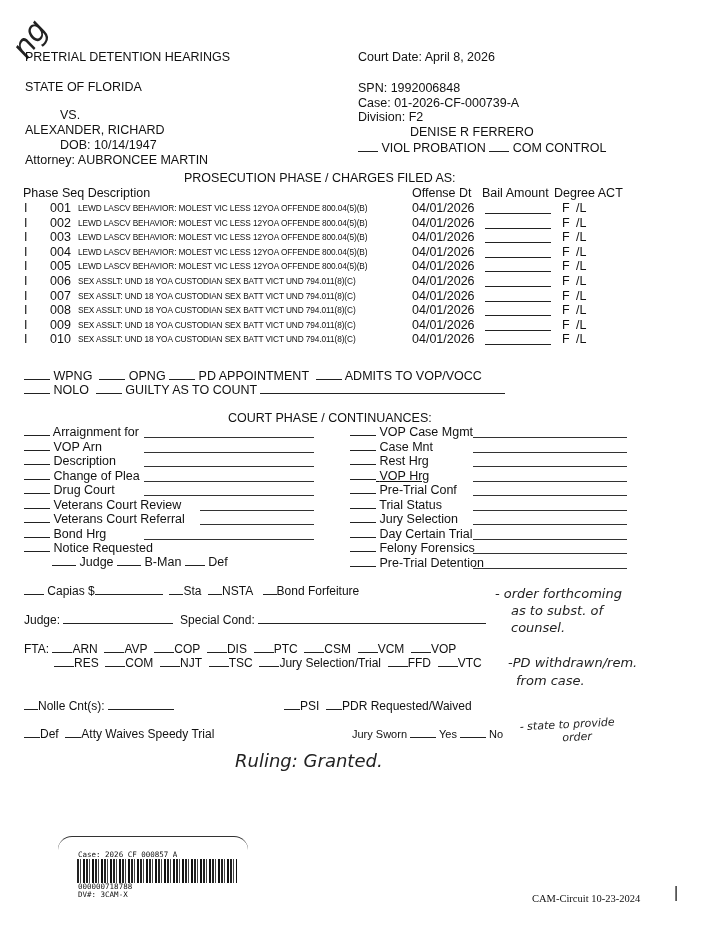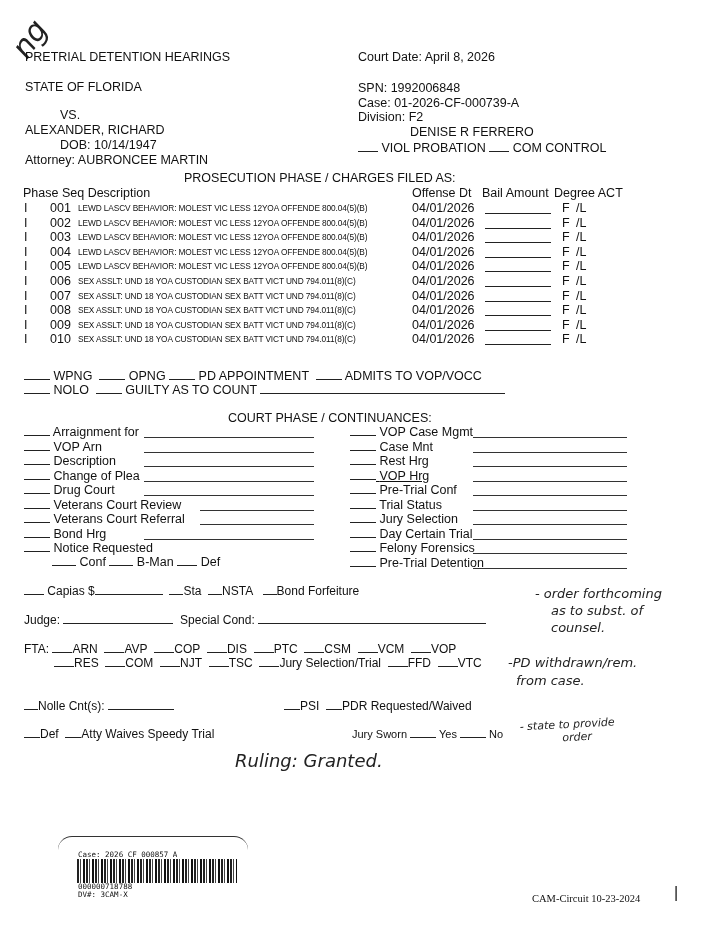--- a/index.html
+++ b/index.html
@@ -192,21 +192,21 @@
     <div class="line" style="left: 473px; width: 154px; top: 524px;"></div>
     <div class="abs" style="left: 350px; top: 526.5px;"><span class="blank" style="width: 26px;"></span> <span>Day Certain Trial</span></div>
     <div class="line" style="left: 473px; width: 154px; top: 538.5px;"></div>
     <div class="abs" style="left: 350px; top: 541px;"><span class="blank" style="width: 26px;"></span> <span>Felony Forensics</span></div>
     <div class="line" style="left: 473px; width: 154px; top: 553px;"></div>
     <div class="abs" style="left: 350px; top: 555.5px;"><span class="blank" style="width: 26px;"></span> <span>Pre-Trial Detention</span></div>
     <div class="line" style="left: 473px; width: 154px; top: 567.5px;"></div>
   </div>
 <div class="abs" style="left:52px;top:555px;">
   <span class="blank" style="width:24px;"></span>
-  <span>Conf</span>
+  <span>Judge</span>
   <span class="blank" style="width:24px;"></span>
   <span>B-Man</span>
   <span class="blank" style="width:20px;"></span>
   <span>Def</span>
 </div>
 
 <div class="abs" style="left:24px;top:584px;font-size:12px;">
   <span class="blank" style="width:20px;"></span>
   <span>Capias $</span><span class="blank" style="width:68px;"></span>
   &nbsp;<span class="blank" style="width:14px;"></span><span>Sta</span>
@@ -243,21 +243,21 @@
   &nbsp;<span class="blank" style="width:16px;"></span><span>Atty Waives Speedy Trial</span>
 </div>
 <div class="abs" style="left:352px;top:727px;font-size:11px;">
   <span>Jury Sworn</span>
   <span class="blank" style="width:26px;"></span>
   <span>Yes</span>
   <span class="blank" style="width:26px;"></span>
   <span>No</span>
 </div>
 
-<div class="abs hand" style="left:495px;top:585px;font-size:13px;line-height:17px;margin-left:40px;">
+<div class="abs hand" style="left:495px;top:585px;font-size:13px;line-height:17px;">
   <div>- order forthcoming</div>
   <div style="padling-left:14px;margin-left:16px;">as to subst. of</div>
   <div style="margin-left:16px;">counsel.</div>
 </div>
 <div class="abs hand" style="left:508px;top:654px;font-size:13px;line-height:18px;">
   <div>-PD withdrawn/rem.</div>
   <div style="margin-left:8px;">from case.</div>
 </div>
 <div class="abs hand" style="left:520px;top:718px;font-size:11px;line-height:13px;transform:rotate(-3deg);">
   <div>- state to provide</div>

